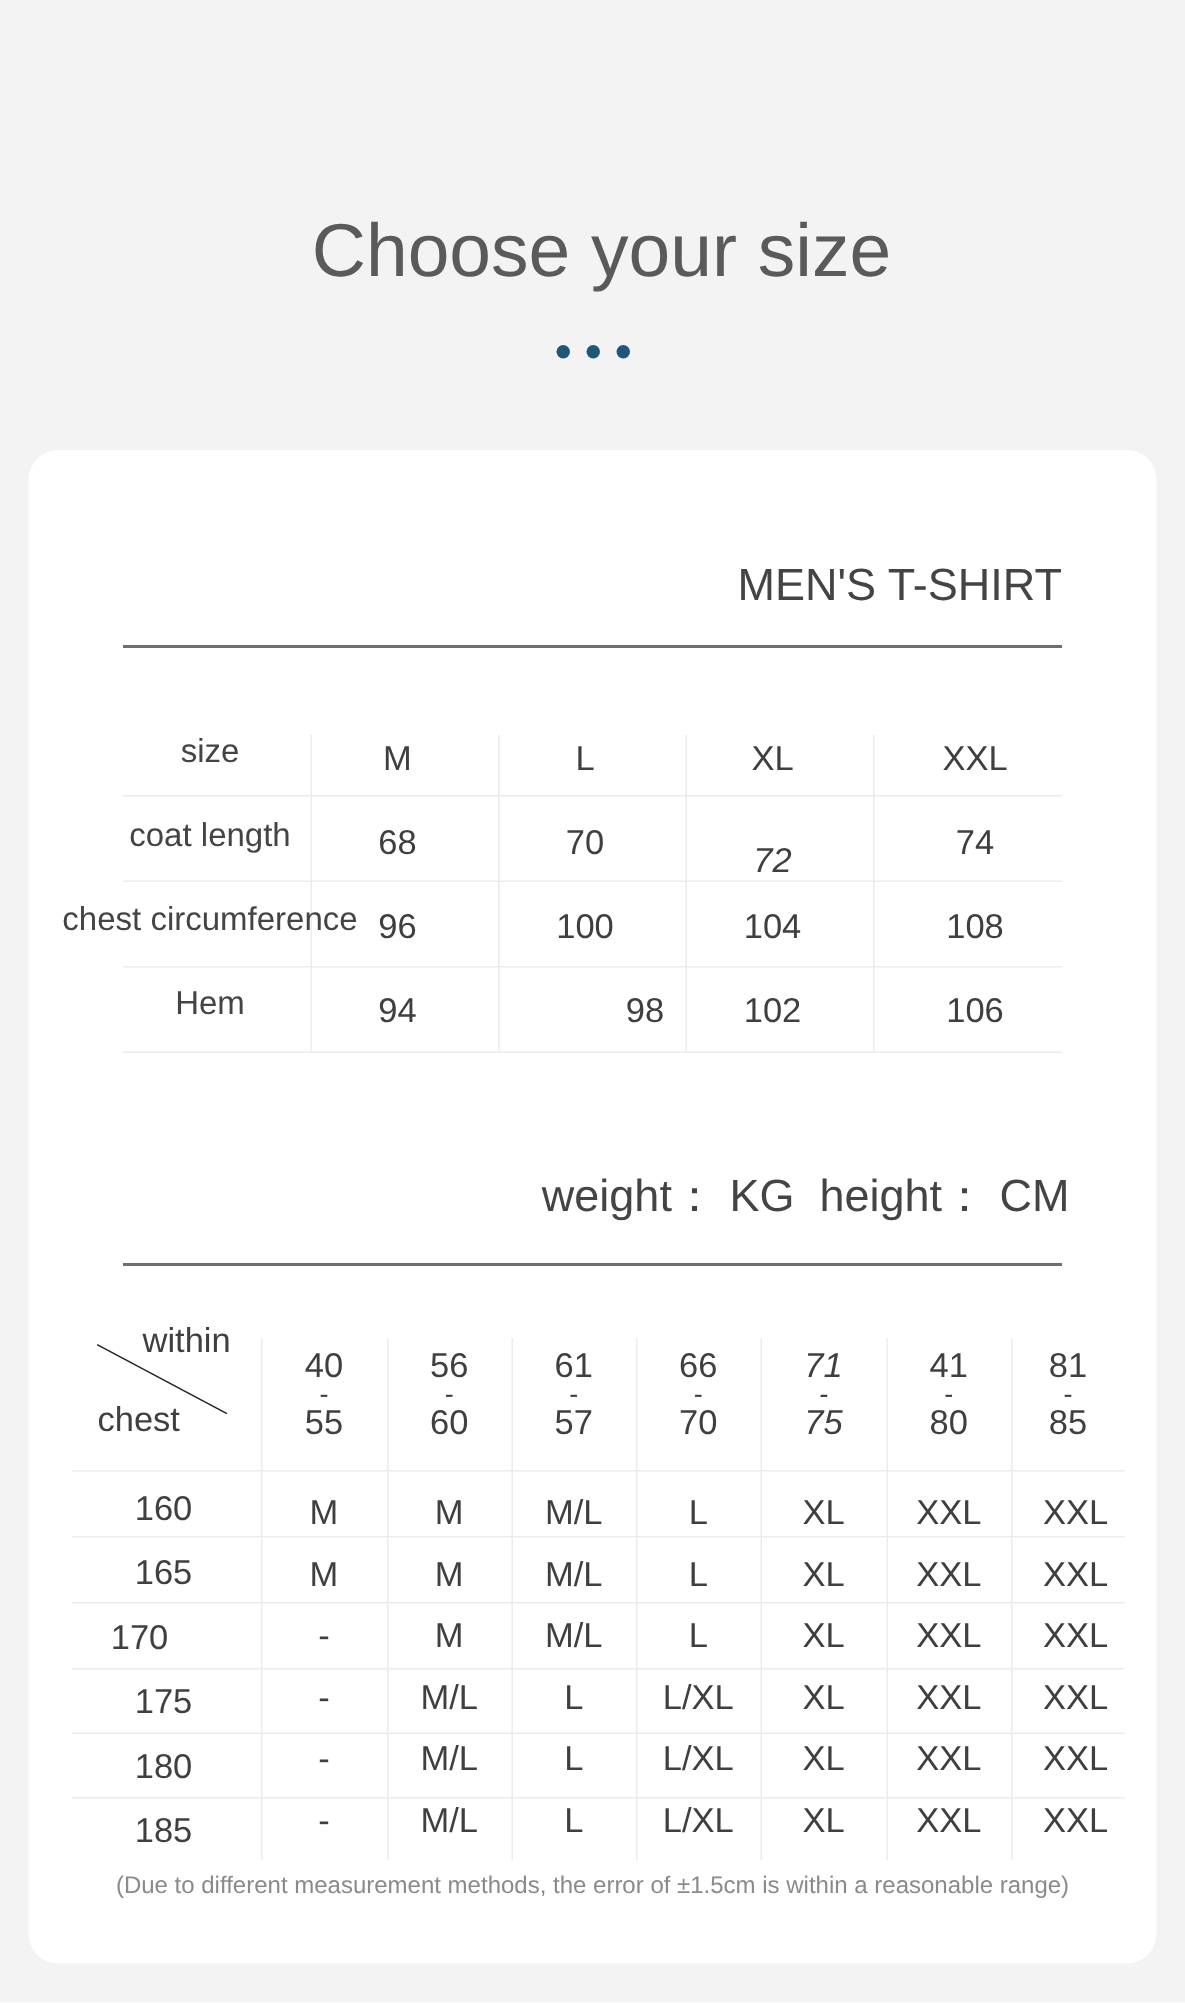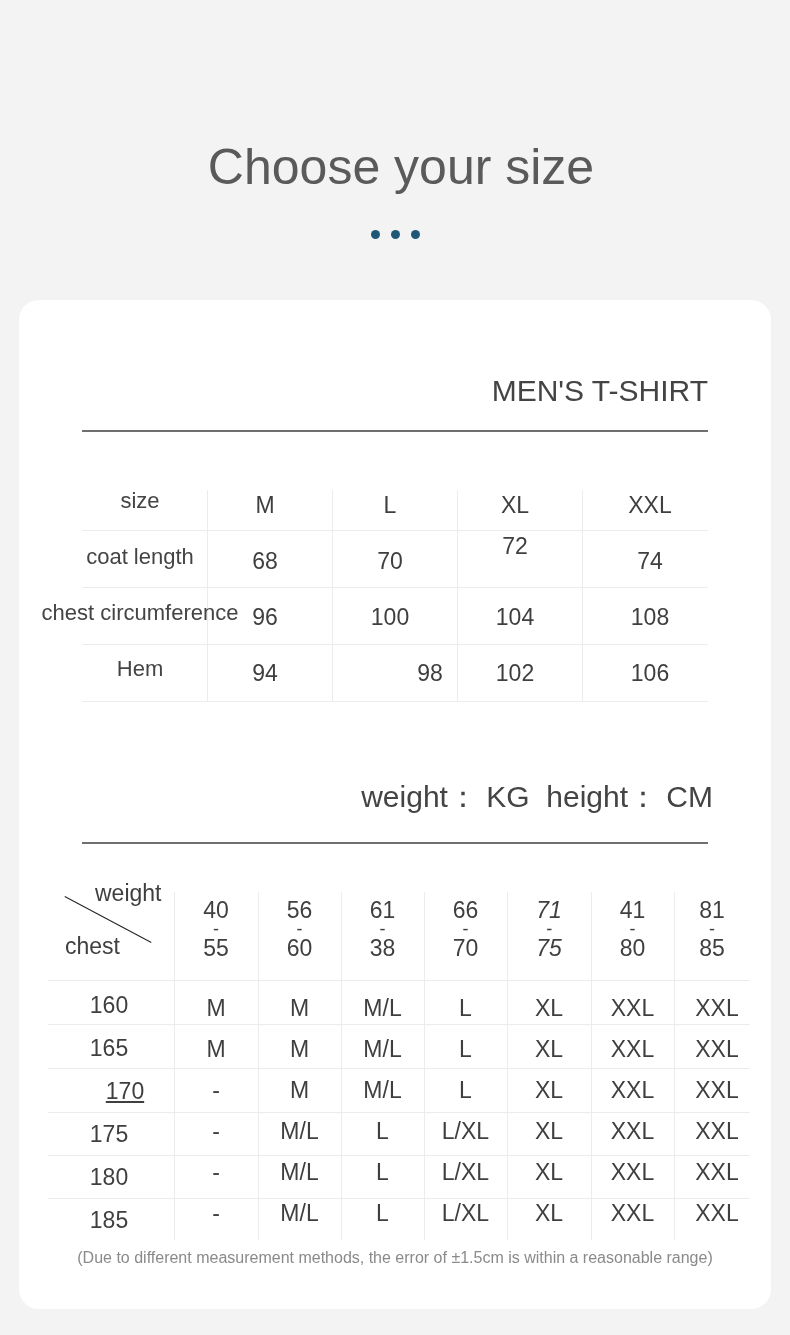--- a/index.html
+++ b/index.html
@@ -82,21 +82,21 @@
 
   <div class="cell lbl" style="left:40px; top:488px; width:200px;">size</div>
   <div class="cell" style="left:207px; top:492px; width:116px;">M</div>
   <div class="cell" style="left:332px; top:492px; width:116px;">L</div>
   <div class="cell" style="left:457px; top:492px; width:116px;">XL</div>
   <div class="cell" style="left:582px; top:492px; width:136px;">XXL</div>
 
   <div class="cell lbl" style="left:40px; top:544px; width:200px;">coat length</div>
   <div class="cell" style="left:207px; top:548px; width:116px;">68</div>
   <div class="cell" style="left:332px; top:548px; width:116px;">70</div>
-  <div class="cell" style="left:457px; top:533px; width:116px;">72</div>
+  <div class="cell" style="left:457px; top:560px; width:116px;font-style:italic;">72</div>
   <div class="cell" style="left:582px; top:548px; width:136px;">74</div>
 
   <div class="cell lbl" style="left:30px; top:600px; width:220px;">chest circumference</div>
   <div class="cell" style="left:207px; top:604px; width:116px;">96</div>
   <div class="cell" style="left:332px; top:604px; width:116px;">100</div>
   <div class="cell" style="left:457px; top:604px; width:116px;">104</div>
   <div class="cell" style="left:582px; top:604px; width:136px;">108</div>
 
   <div class="cell lbl" style="left:40px; top:656px; width:200px;">Hem</div>
   <div class="cell" style="left:207px; top:660px; width:116px;">94</div>
@@ -119,37 +119,37 @@
   <div class="vline" style="left:674px; top:892px; height:348px;"></div>
 
   <div class="hline" style="left:48px; top:980px; width:702px;"></div>
   <div class="hline" style="left:48px; top:1024px; width:702px;"></div>
   <div class="hline" style="left:48px; top:1068px; width:702px;"></div>
   <div class="hline" style="left:48px; top:1112px; width:702px;"></div>
   <div class="hline" style="left:48px; top:1155px; width:702px;"></div>
   <div class="hline" style="left:48px; top:1198px; width:702px;"></div>
 
   <div class="diag"></div>
-  <div class="cell" style="left:95px; top:880px; width:80px; text-align:left;">weight</div>
+  <div class="cell" style="left:95px; top:880px; width:80px; text-align:left;">within</div>
   <div class="cell" style="left:65px; top:933px; width:80px; text-align:left;">chest</div>
 
   <div class="cell wh" style="left:174px; top:898px; width:84px;">
     <span>40</span>
     <span class="dash">-</span>
     <span>55</span>
   </div>
   <div class="cell wh" style="left:258px; top:898px; width:83px;">
     <span>56</span>
     <span class="dash">-</span>
     <span>60</span>
   </div>
   <div class="cell wh" style="left:341px; top:898px; width:83px;">
     <span>61</span>
     <span class="dash">-</span>
-    <span>38</span>
+    <span>57</span>
   </div>
   <div class="cell wh" style="left:424px; top:898px; width:83px;">
     <span>66</span>
     <span class="dash">-</span>
     <span>70</span>
   </div>
   <div class="cell wh" style="left:507px; top:898px; width:84px;font-style:italic;">
     <span>71</span>
     <span class="dash">-</span>
     <span>75</span>
@@ -176,21 +176,21 @@
 
   <div class="cell" style="left:48px; top:1035px; width:122px;">165</div>
   <div class="cell" style="left:174px; top:1036px; width:84px;">M</div>
   <div class="cell" style="left:258px; top:1036px; width:83px;">M</div>
   <div class="cell" style="left:341px; top:1036px; width:83px;">M/L</div>
   <div class="cell" style="left:424px; top:1036px; width:83px;">L</div>
   <div class="cell" style="left:507px; top:1036px; width:84px;">XL</div>
   <div class="cell" style="left:591px; top:1036px; width:83px;">XXL</div>
   <div class="cell" style="left:674px; top:1036px; width:86px;">XXL</div>
 
-  <div class="cell" style="left:64px; top:1078px; width:122px;text-decoration:underline;">170</div>
+  <div class="cell" style="left:32px; top:1078px; width:122px;">170</div>
   <div class="cell" style="left:174px; top:1077px; width:84px;">-</div>
   <div class="cell" style="left:258px; top:1077px; width:83px;">M</div>
   <div class="cell" style="left:341px; top:1077px; width:83px;">M/L</div>
   <div class="cell" style="left:424px; top:1077px; width:83px;">L</div>
   <div class="cell" style="left:507px; top:1077px; width:84px;">XL</div>
   <div class="cell" style="left:591px; top:1077px; width:83px;">XXL</div>
   <div class="cell" style="left:674px; top:1077px; width:86px;">XXL</div>
 
   <div class="cell" style="left:48px; top:1121px; width:122px;">175</div>
   <div class="cell" style="left:174px; top:1118px; width:84px;">-</div>

